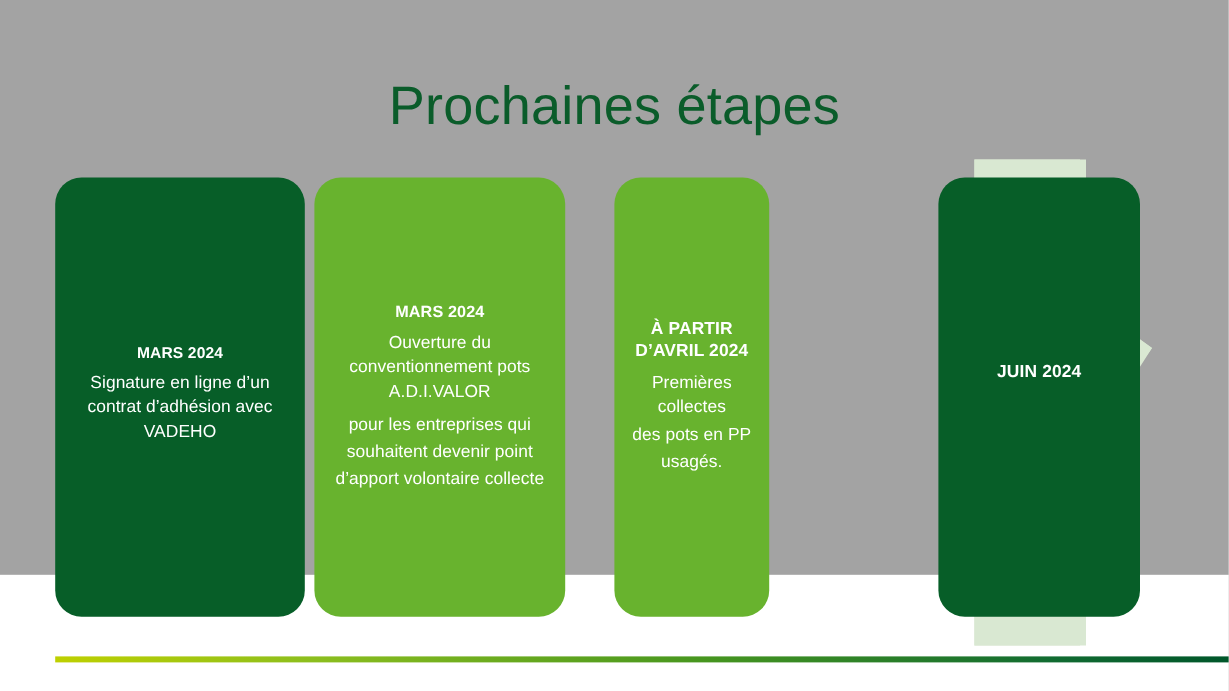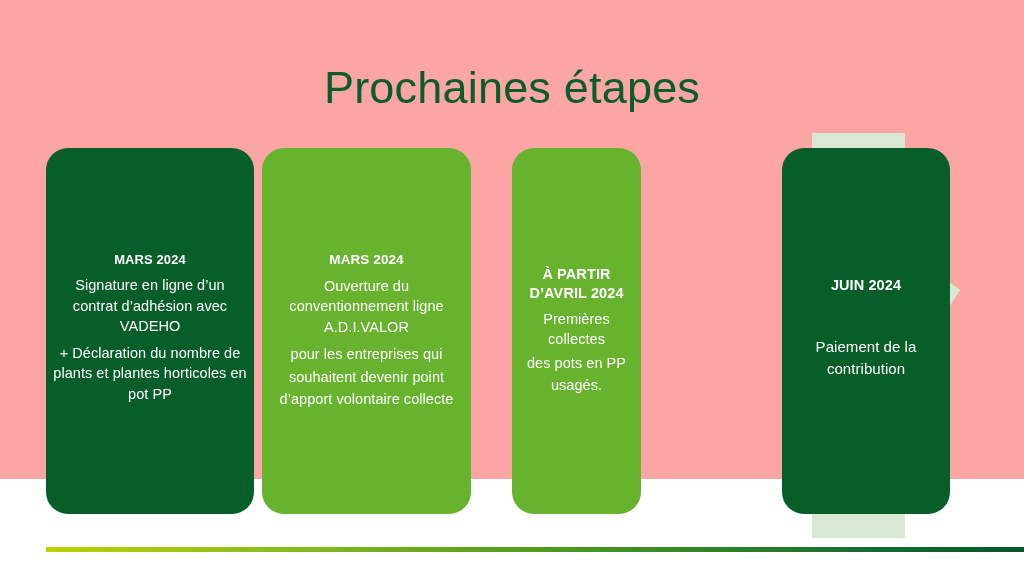--- a/index.html
+++ b/index.html
@@ -14,21 +14,21 @@
     font-family: "Liberation Sans", sans-serif;
     overflow: hidden;
     position: relative;
   }
 
   #slide {
     position: absolute;
     inset: 0;
     width: 1024px;
     height: 479px;
-    background: #fca5a5;
+    background: #a3a3a3;
   }
 
   
   #page-title {
     position: absolute;
     left: 0;
     top: 33px;
     width: 1024px;
     text-align: center;
     color: #0a5c2a;
@@ -135,38 +135,36 @@
   <svg id="bg-arrow" viewBox="0 0 210 415" xmlns="http://www.w3.org/2000/svg" aria-hidden="true">
     <polygon points="52,5 140,5 140,0 140,120 200,162 140,246 140,410 52,410 52,280 52,135" fill="#d9e8d2"></polygon>
     <polygon points="52,5 145,5 145,122 200,162 145,248 145,410 52,410" fill="#d9e8d2"></polygon>
   </svg>
 
   <div id="steps-row">
 
     <div class="step-card dark" id="step-card-1">
       <div class="card-date">MARS 2024</div>
       <div class="card-strong">Signature en ligne d’un contrat d’adhésion avec VADEHO</div>
-      <div class="card-strong">+ Déclaration du nombre de plants et plantes horticoles en pot PP</div>
     </div>
 
     <div class="step-card light" id="step-card-2">
       <div class="card-date">MARS 2024</div>
-      <div class="card-strong">Ouverture du conventionnement ligne A.D.I.VALOR</div>
+      <div class="card-strong">Ouverture du conventionnement pots A.D.I.VALOR</div>
       <div class="card-regular">pour les entreprises qui souhaitent devenir point d’apport volontaire collecte</div>
     </div>
 
     <div class="step-card light" id="step-card-3">
       <div class="card-date">À PARTIR D’AVRIL 2024</div>
       <div class="card-strong tight">Premières collectes</div>
       <div class="card-regular">des pots en PP usagés.</div>
     </div>
 
 
     <div class="step-card dark" id="step-card-5">
       <div class="card-date">JUIN 2024</div>
-      <div class="card-strong">Paiement de la contribution</div>
     </div>
 
   </div>
 
   <div id="bottom-rule"></div>
 
 </div>
 
 </body></html>

